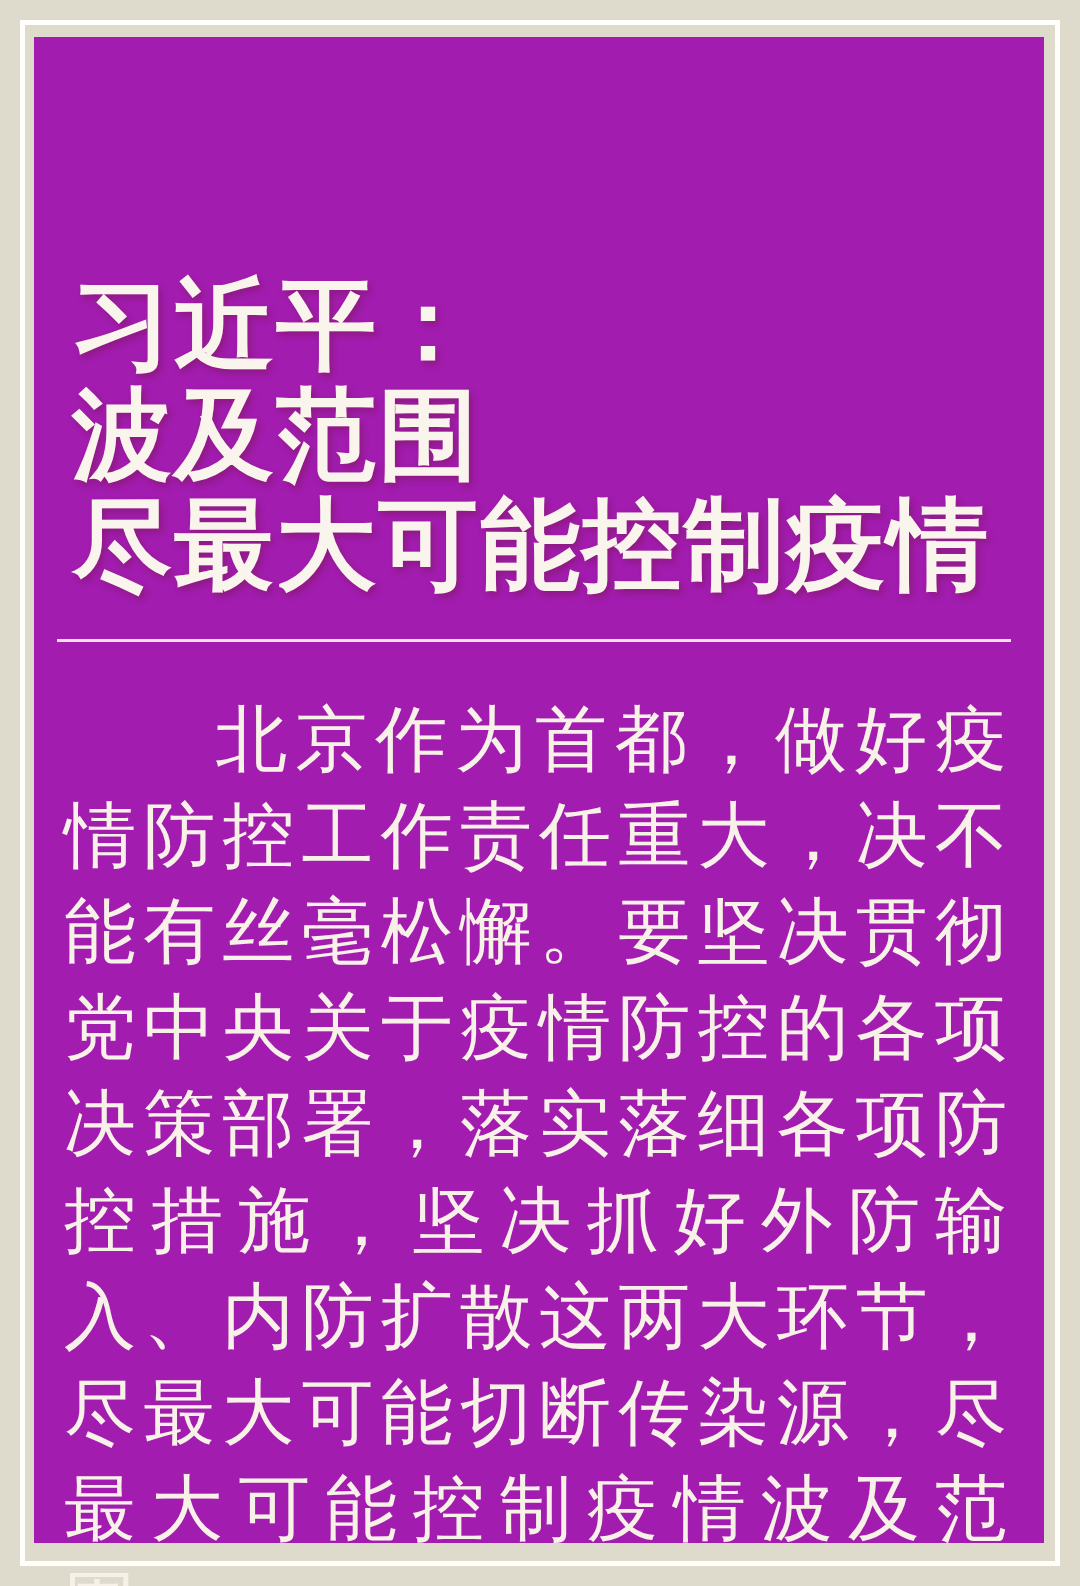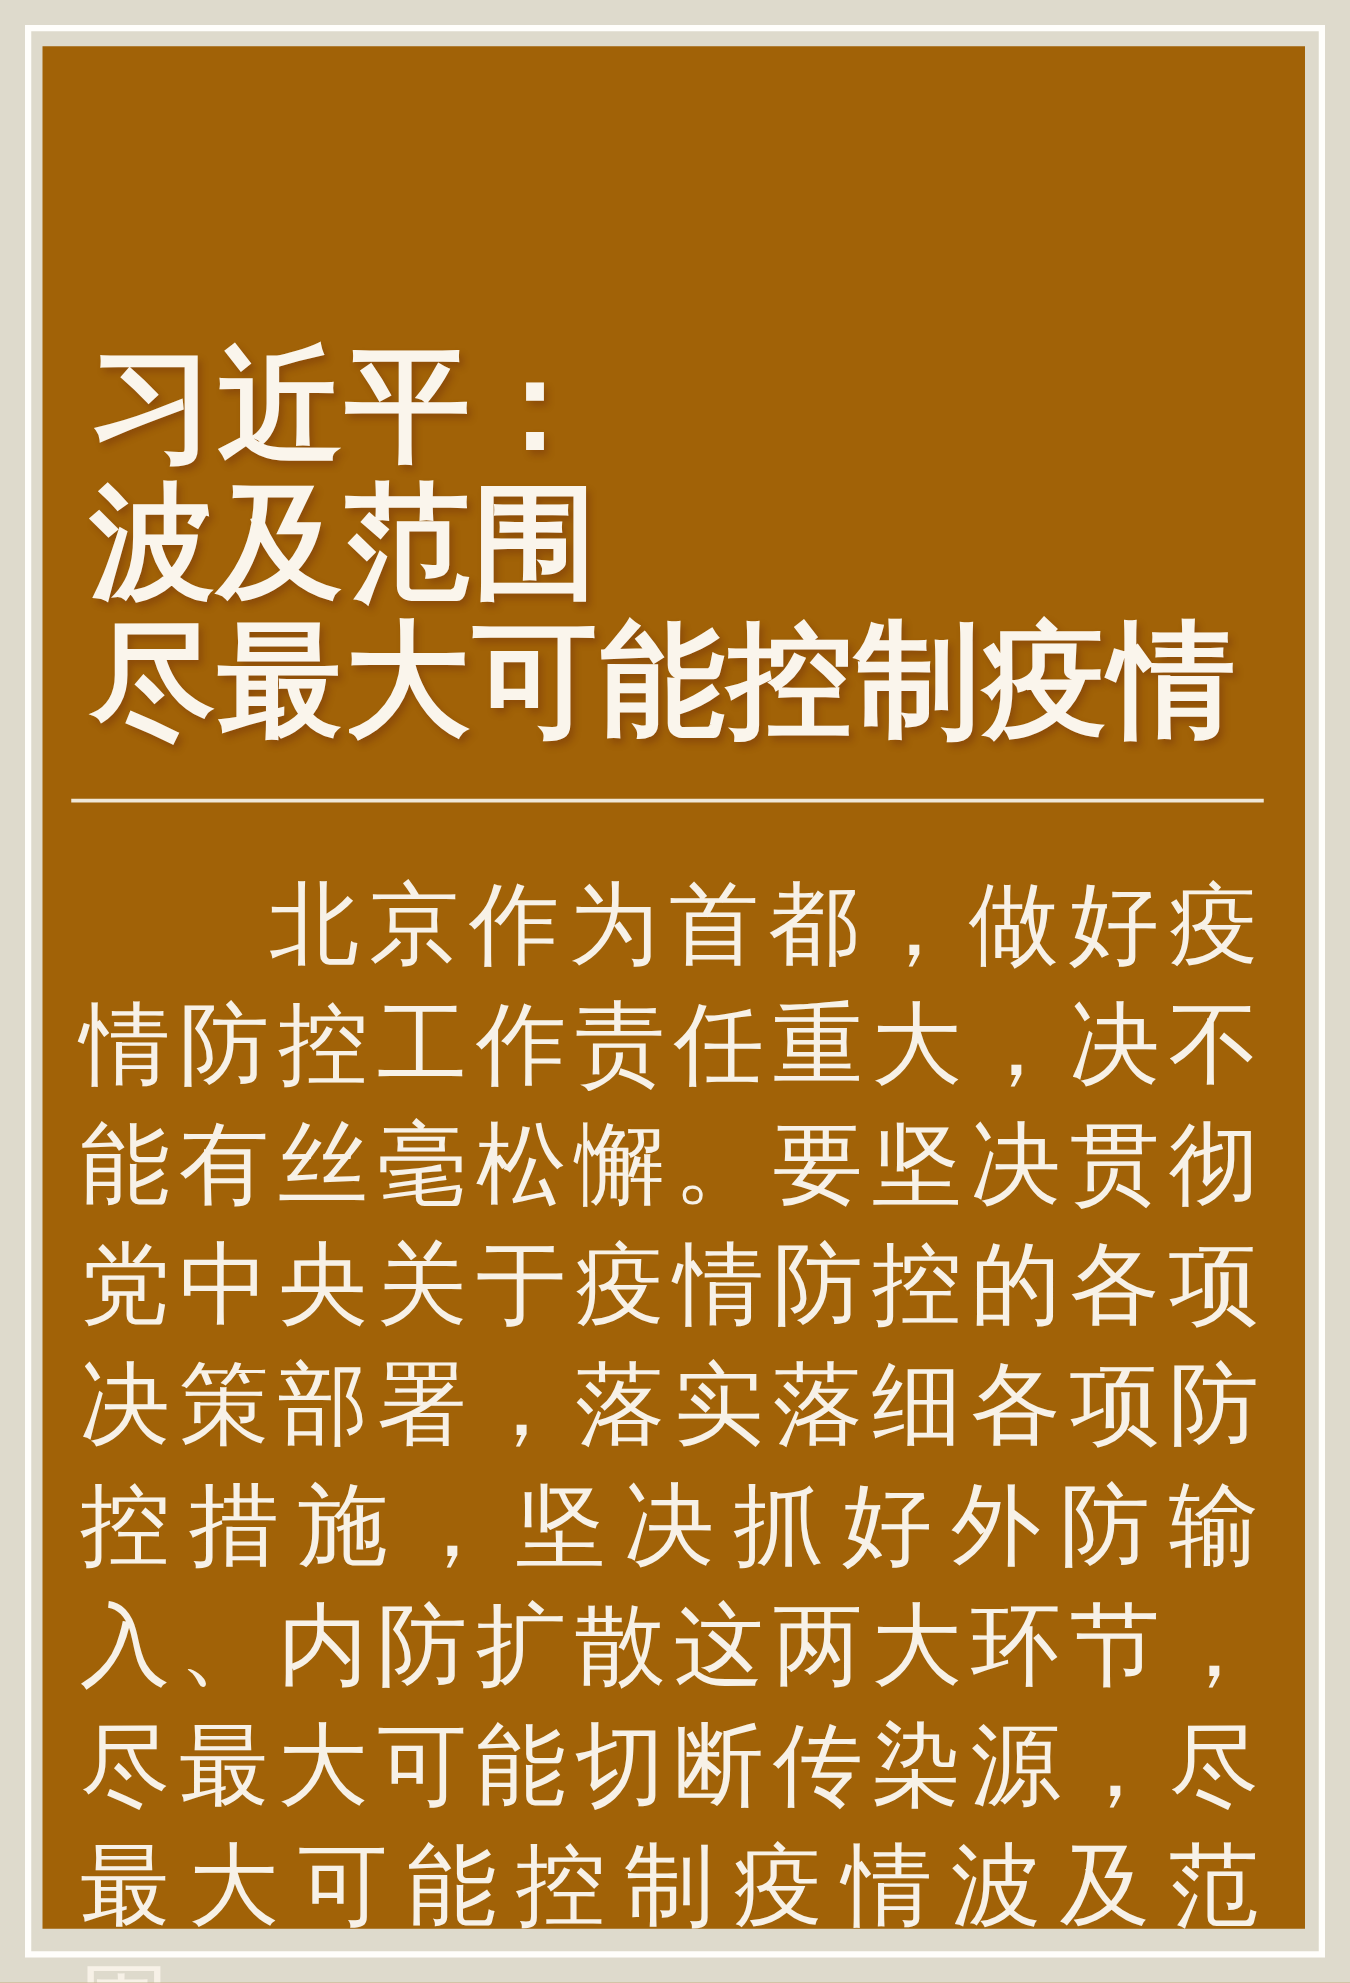--- a/index.html
+++ b/index.html
@@ -17,21 +17,21 @@
   }
   .frame {
     position: absolute;
     top: 20px; left: 20px; right: 20px; bottom: 20px;
     border: 5px solid #fffefb;
     pointer-events: none;
   }
   .card {
     position: absolute;
     top: 37px; left: 34px; right: 36px; bottom: 43px;
-    background: #a16207;
+    background: #a21caf;
     padding: 232px 36px 0 30px;
     box-sizing: border-box;
   }
   .title {
     margin: 0 0 0 8px;
     color: #faf5ec;
     font-family: "Liberation Sans", sans-serif;
     font-weight: 900;
     font-size: 100px;
     line-height: 1.1;

